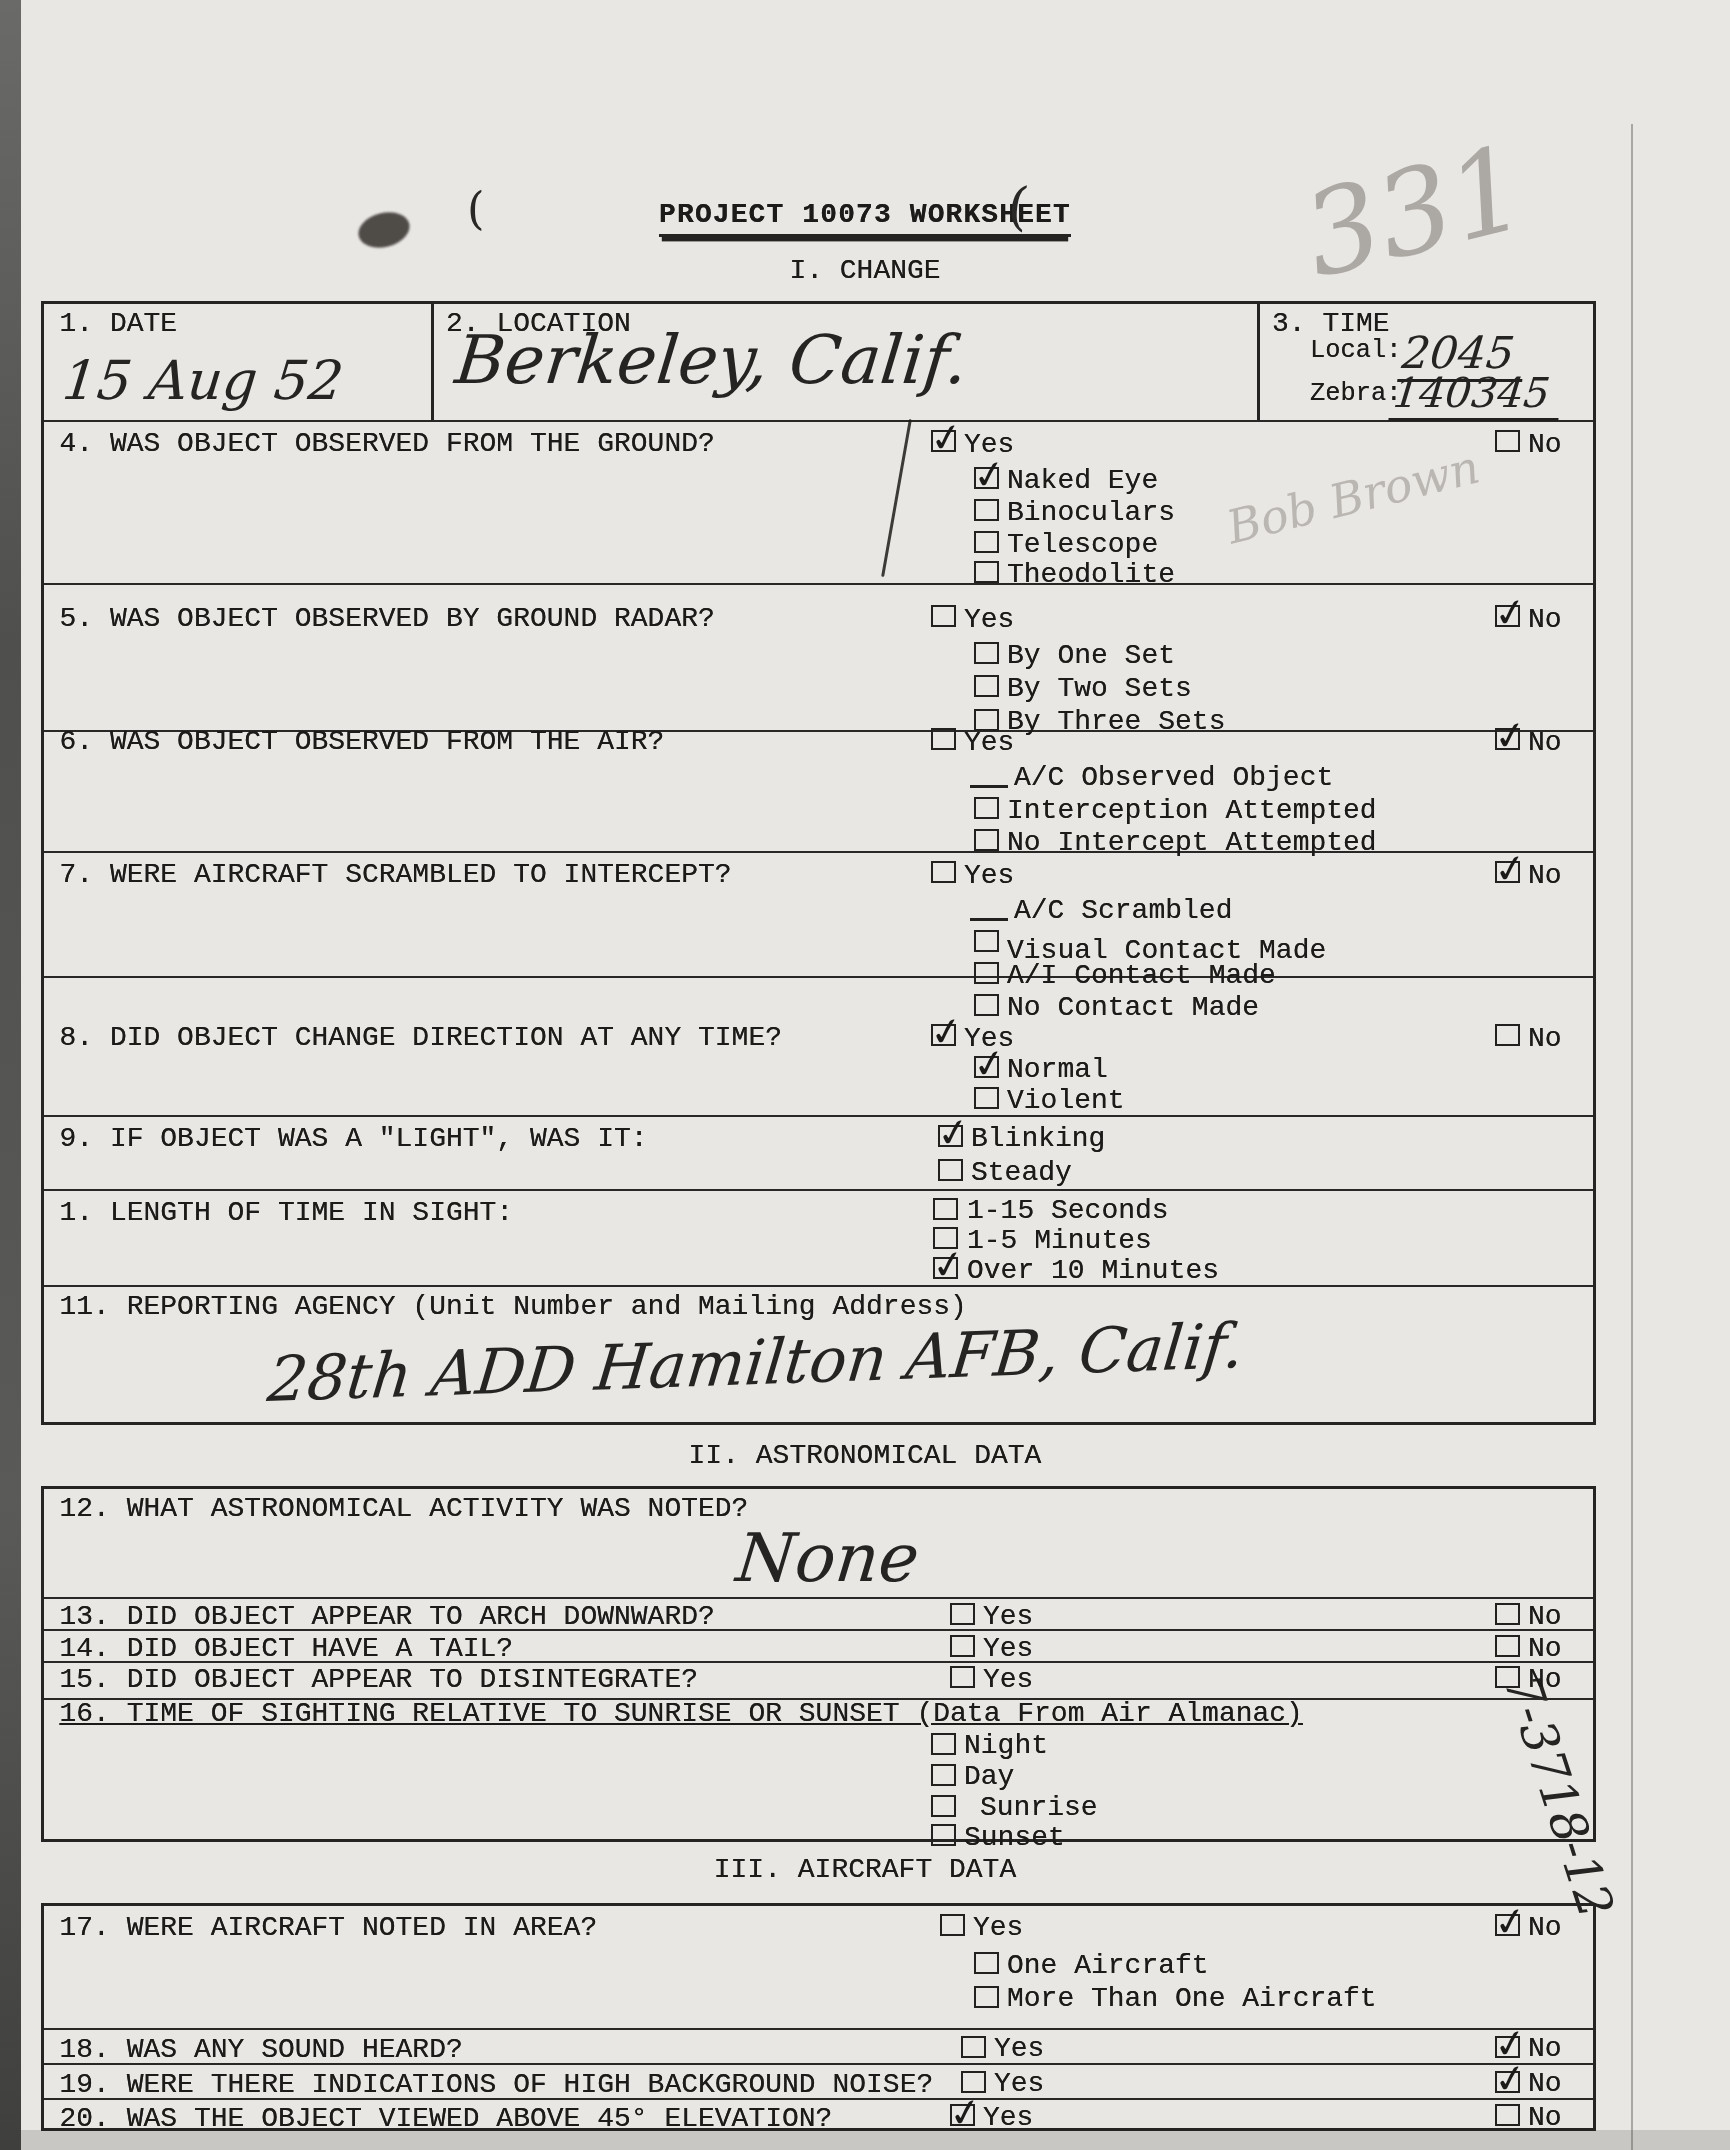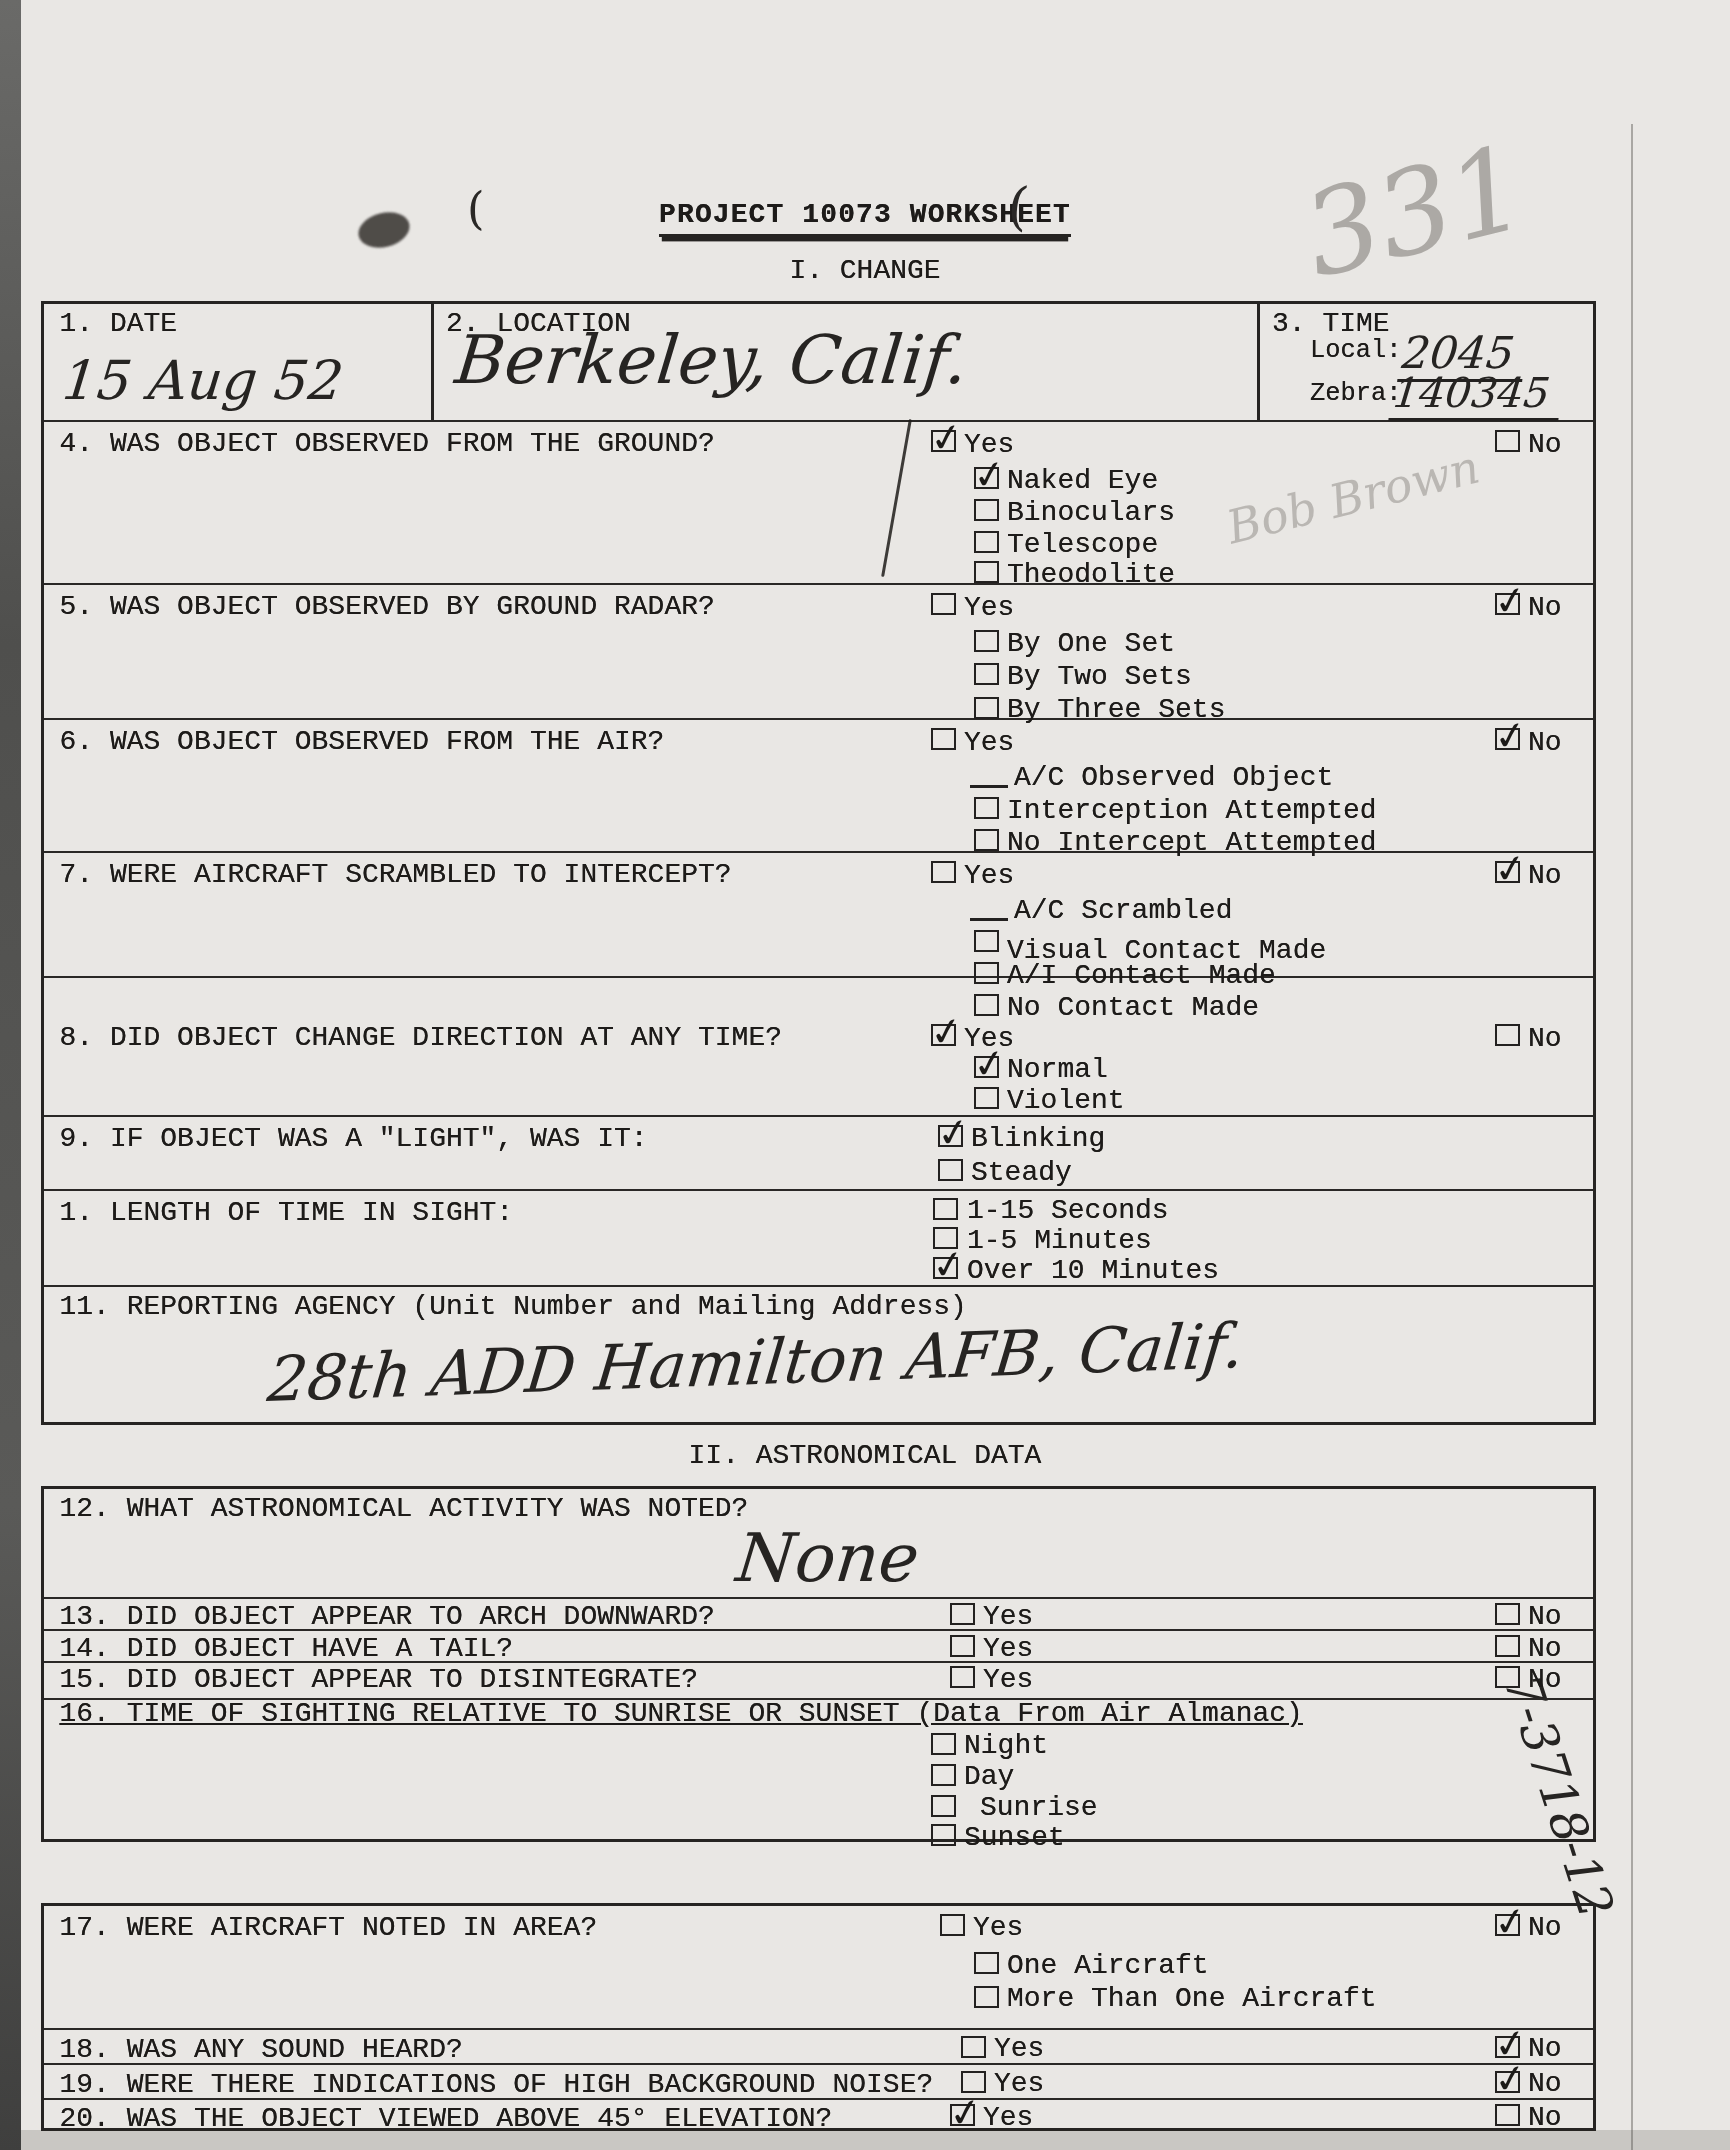--- a/index.html
+++ b/index.html
@@ -82,21 +82,21 @@
       <span class="cb checked" style="left:930px;top:45px;"></span>
       <span class="tw abs" style="left:963px;top:43px;">Naked Eye</span>
       <span class="cb" style="left:930px;top:77px;"></span>
       <span class="tw abs" style="left:963px;top:75px;">Binoculars</span>
       <span class="cb" style="left:930px;top:109px;"></span>
       <span class="tw abs" style="left:963px;top:107px;">Telescope</span>
       <span class="cb" style="left:930px;top:139px;"></span>
       <span class="tw abs" style="left:963px;top:137px;">Theodolite</span>
     </div>
 
-    <div class="row" style="top:281px;height:135px;">
+    <div class="row" style="top:293px;height:135px;">
       <span class="tw abs" style="left:15.5px;top:5.5px;">5. WAS OBJECT OBSERVED BY GROUND RADAR?</span>
       <span class="cb" style="left:887px;top:7.7px;"></span>
       <span class="tw abs" style="left:920px;top:6.6px;">Yes</span>
       <span class="cb checked" style="left:1451px;top:7.7px;"></span>
       <span class="tw abs" style="left:1484px;top:6.6px;">No</span>
       <span class="cb" style="left:930px;top:45px;"></span>
       <span class="tw abs" style="left:963px;top:43px;">By One Set</span>
       <span class="cb" style="left:930px;top:78px;"></span>
       <span class="tw abs" style="left:963px;top:76px;">By Two Sets</span>
       <span class="cb" style="left:930px;top:112px;"></span>
@@ -210,20 +210,23 @@
       <span class="tw abs" style="left:920px;top:36px;">Night</span>
       <span class="cb" style="left:887px;top:70px;"></span>
       <span class="tw abs" style="left:920px;top:67px;">Day</span>
       <span class="cb" style="left:887px;top:101px;"></span>
       <span class="tw abs" style="left:920px;top:98px;margin-left:16px;">Sunrise</span>
       <span class="cb" style="left:887px;top:130px;"></span>
       <span class="tw abs" style="left:920px;top:128px;">Sunset</span>
     </div>
   </div>
 
+  <div class="center" style="top:1854px;">
+    <span class="tw">III. AIRCRAFT DATA</span>
+  </div>
 
   <div class="block" style="top:1903px;height:228px;">
 
     <div class="row" style="top:0;height:124px;">
       <span class="tw abs" style="left:15.5px;top:5.5px;">17. WERE AIRCRAFT NOTED IN AREA?</span>
       <span class="cb" style="left:896px;top:7.7px;"></span>
       <span class="tw abs" style="left:929px;top:5.5px;">Yes</span>
       <span class="cb checked" style="left:1451px;top:7.7px;"></span>
       <span class="tw abs" style="left:1484px;top:5.5px;">No</span>
       <span class="cb" style="left:930px;top:46px;"></span>

